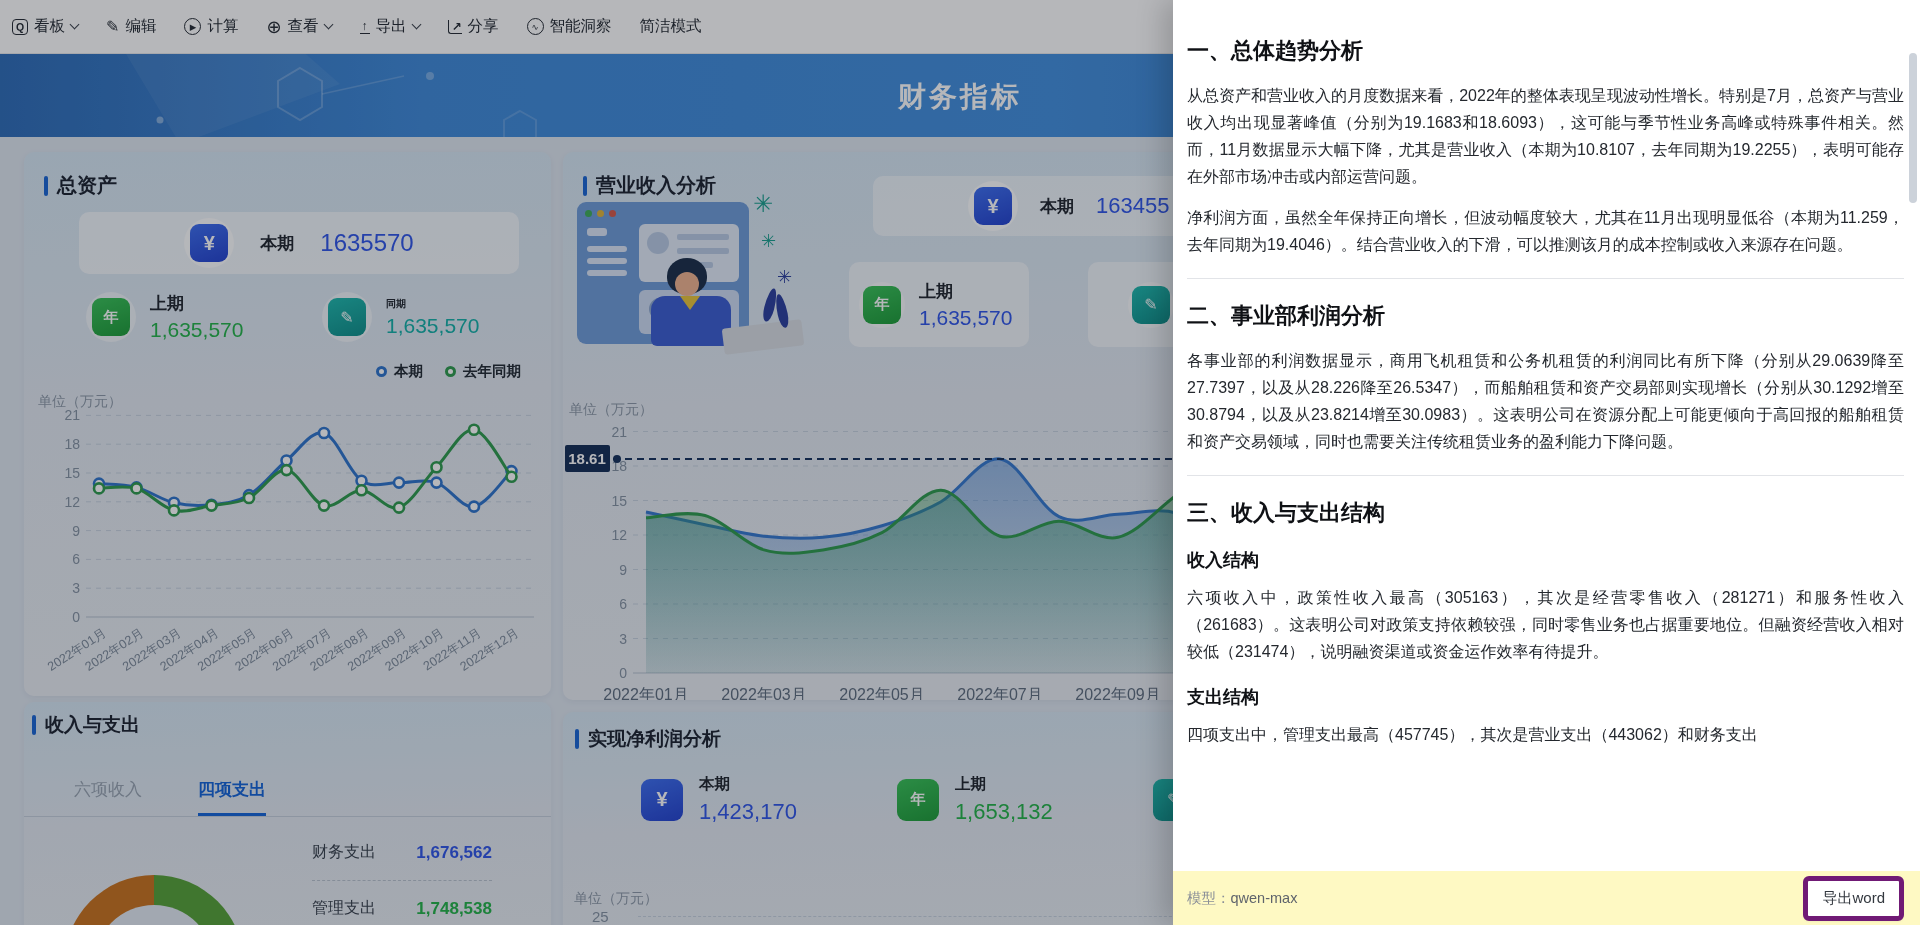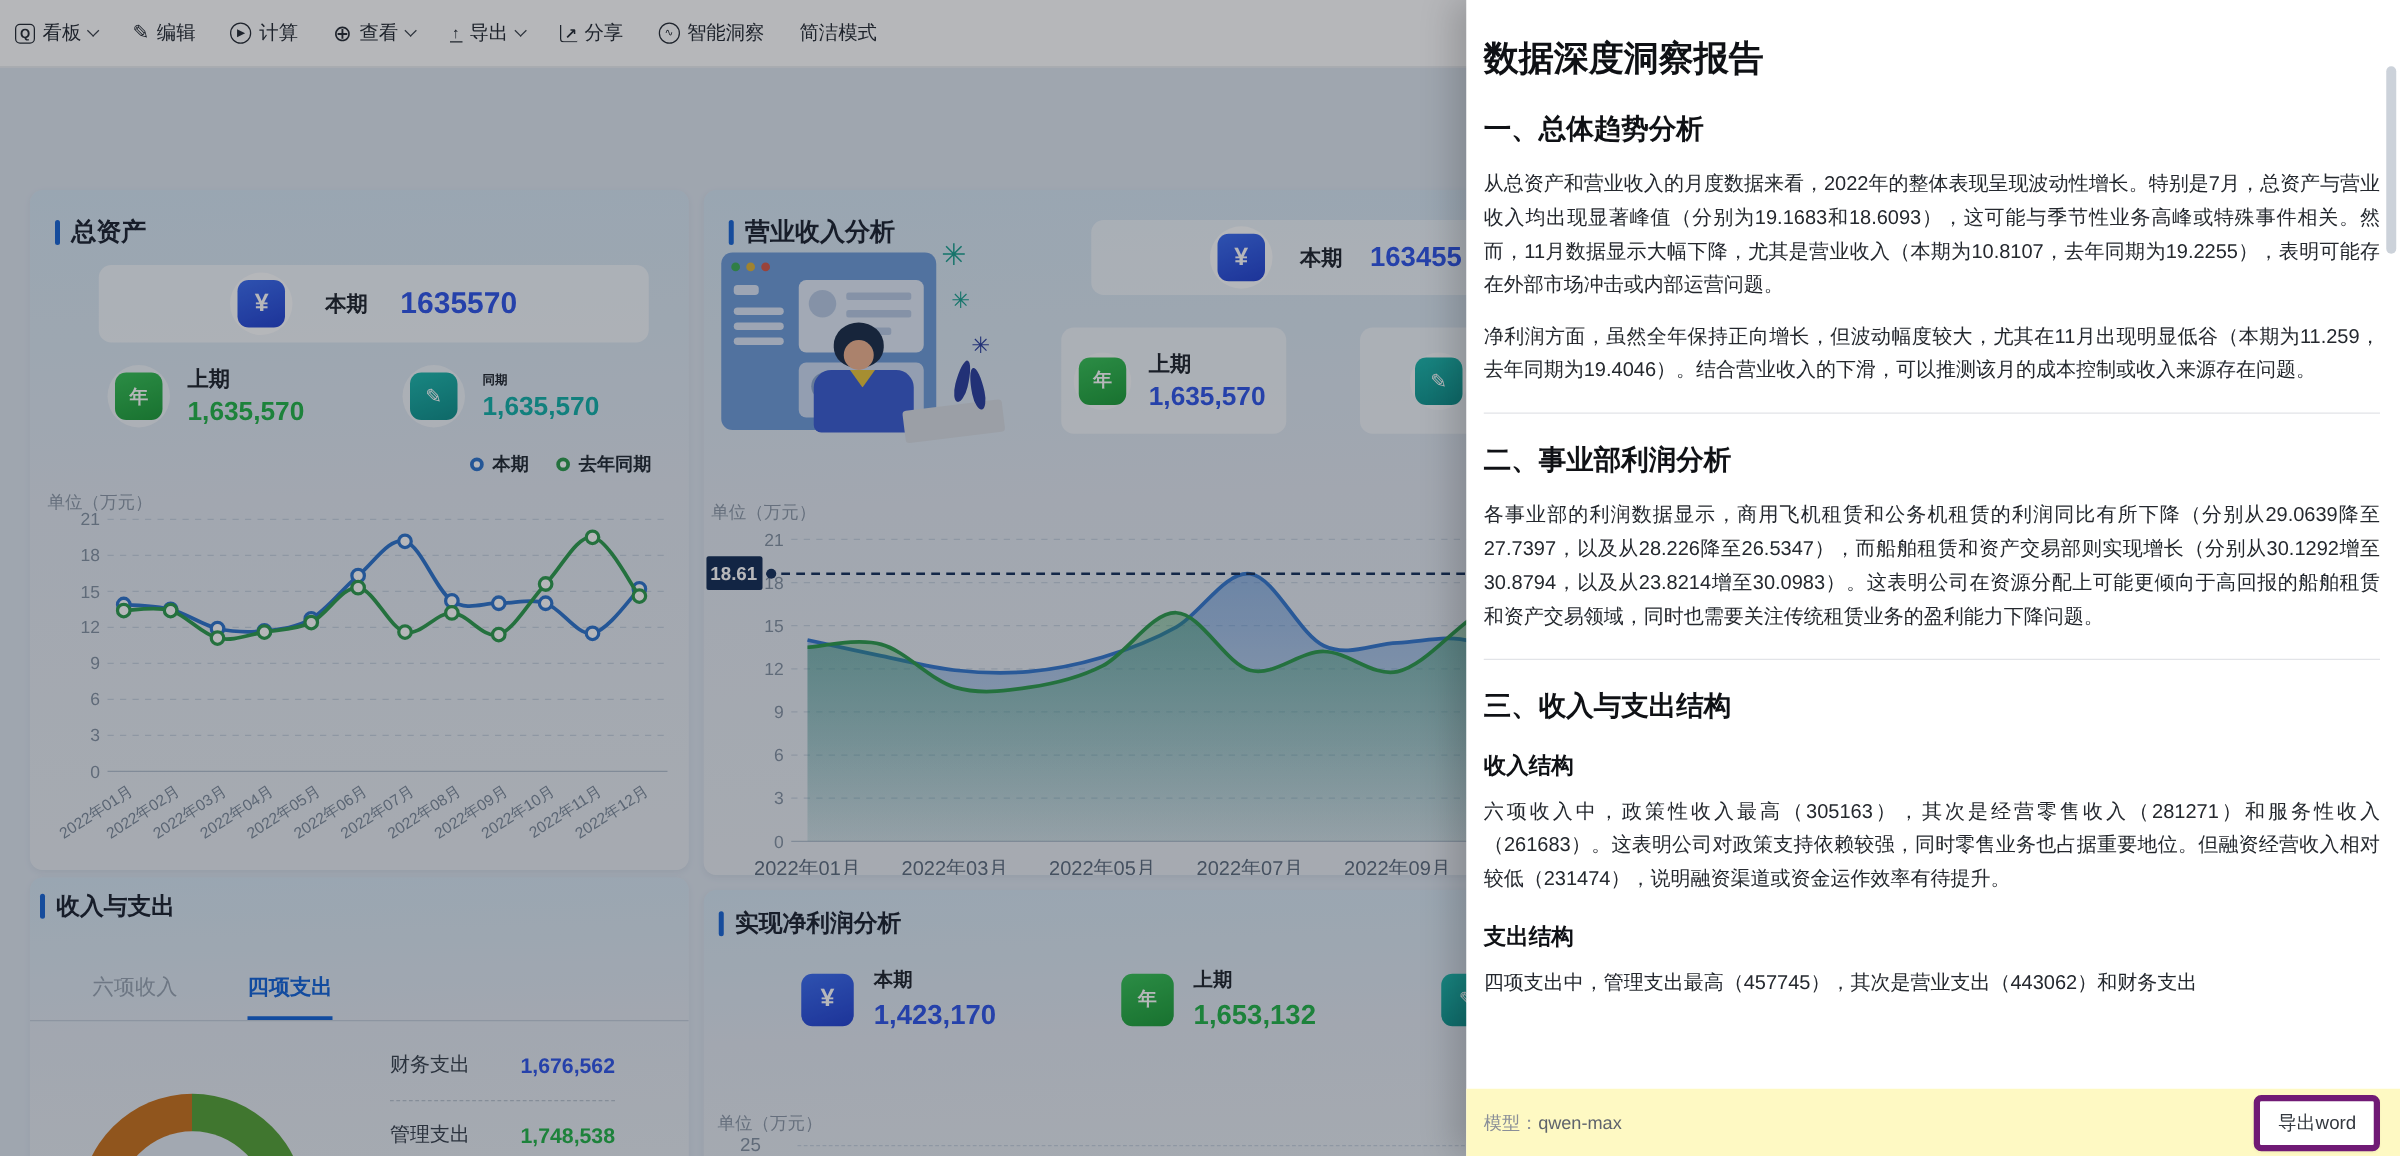--- a/index.html
+++ b/index.html
@@ -46,21 +46,21 @@
     background:rgba(255,255,255,.62);display:flex;align-items:center;justify-content:center;gap:26px;}
   .icon-circle{width:50px;height:50px;border-radius:50%;background:rgba(255,255,255,.92);
     display:flex;align-items:center;justify-content:center;}
   .m-icon{width:38px;height:38px;border-radius:9px;display:flex;align-items:center;justify-content:center;
     color:#fff;font-weight:700;}
   .m-icon.blue{background:linear-gradient(160deg,#3d6ef0,#2443cf);font-size:20px;}
   .m-icon.green{background:linear-gradient(160deg,#39c258,#1e9c39);font-size:15px;}
   .m-icon.teal{background:linear-gradient(160deg,#1fb9ae,#0f8f8a);font-size:16px;}
   .m-label{font-size:17px;font-weight:700;color:#20262e;}
   .m-label.small{font-size:10px;}
-  .m-value{font-size:24px;font-weight:700;}
+  .m-value{font-size:24px;font-weight:400;}
   .v-blue{color:#3056e8;} .v-green{color:#25b34a;} .v-teal{color:#14b0a8;}
   .metric-duo{position:absolute;display:flex;align-items:center;gap:14px;}
   .metric-duo .col{display:flex;flex-direction:column;gap:3px;}
   .metric-duo .m-value{font-size:21px;}
 
   
   svg text{font-family:"Liberation Sans","DejaVu Sans",sans-serif;}
   .grid{stroke:#c6d1de;stroke-dasharray:5 5;stroke-width:1;}
   .grid.zero{stroke:#b4c1cf;stroke-dasharray:none;}
   .tick{fill:#8593a3;font-size:14px;}
@@ -180,20 +180,34 @@
     </div>
     <div class="tb-item">
       <span class="icon-circle-sm">∿</span>
       <span>智能洞察</span>
     </div>
     <div class="tb-item">
       <span>简洁模式</span>
     </div>
   </div>
 
+  <div class="banner">
+    <svg width="1920" height="83">
+      <polygon points="300,14 322,27 322,53 300,66 278,53 278,27" fill="none" stroke="rgba(255,255,255,.22)" stroke-width="2"></polygon>
+      <polygon points="520,57 536,66 536,84 520,93 504,84 504,66" fill="none" stroke="rgba(255,255,255,.16)" stroke-width="2"></polygon>
+      <polygon points="1430,8 1452,21 1452,47 1430,60 1408,47 1408,21" fill="none" stroke="rgba(255,255,255,.18)" stroke-width="2"></polygon>
+      <polygon points="120,-10 260,-40 340,30 180,90" fill="rgba(255,255,255,.06)"></polygon>
+      <polygon points="1600,90 1700,-30 1860,10 1800,100" fill="rgba(255,255,255,.05)"></polygon>
+      <circle cx="160" cy="66" r="3.5" fill="rgba(255,255,255,.4)"></circle>
+      <circle cx="430" cy="22" r="4" fill="rgba(255,255,255,.3)"></circle>
+      <circle cx="1240" cy="58" r="3" fill="rgba(255,255,255,.35)"></circle>
+      <line x1="322" y1="40" x2="404" y2="22" stroke="rgba(255,255,255,.18)" stroke-width="1.5"></line>
+    </svg>
+    <div class="banner-title">财务指标</div>
+  </div>
 
   <section class="card card-assets">
     <div class="card-title" style="left:20px;top:20px;">
       <span class="title-bar"></span>
       <h3>总资产</h3>
     </div>
     <div class="metric-main">
       <span class="icon-circle">
         <span class="m-icon blue">¥</span>
       </span>
@@ -435,21 +449,20 @@
     </div>
     <span class="np-unit">单位（万元）</span>
     <span class="np-tick">25</span>
     <div class="np-grid"></div>
   </section>
 
   <div class="mask"></div>
 
   <aside class="panel">
     <div class="panel-body">
-      <h1>数据深度洞察报告</h1>
       <h2>一、总体趋势分析</h2>
       <p>从总资产和营业收入的月度数据来看，2022年的整体表现呈现波动性增长。特别是7月，总资产与营业收入均出现显著峰值（分别为19.1683和18.6093），这可能与季节性业务高峰或特殊事件相关。然而，11月数据显示大幅下降，尤其是营业收入（本期为10.8107，去年同期为19.2255），表明可能存在外部市场冲击或内部运营问题。</p>
       <p>净利润方面，虽然全年保持正向增长，但波动幅度较大，尤其在11月出现明显低谷（本期为11.259，去年同期为19.4046）。结合营业收入的下滑，可以推测该月的成本控制或收入来源存在问题。</p>
       <hr>
       <h2>二、事业部利润分析</h2>
       <p>各事业部的利润数据显示，商用飞机租赁和公务机租赁的利润同比有所下降（分别从29.0639降至27.7397，以及从28.226降至26.5347），而船舶租赁和资产交易部则实现增长（分别从30.1292增至30.8794，以及从23.8214增至30.0983）。这表明公司在资源分配上可能更倾向于高回报的船舶租赁和资产交易领域，同时也需要关注传统租赁业务的盈利能力下降问题。</p>
       <hr>
       <h2>三、收入与支出结构</h2>
       <h3>收入结构</h3>
       <p>六项收入中，政策性收入最高（305163），其次是经营零售收入（281271）和服务性收入（261683）。这表明公司对政策支持依赖较强，同时零售业务也占据重要地位。但融资经营收入相对较低（231474），说明融资渠道或资金运作效率有待提升。</p>

